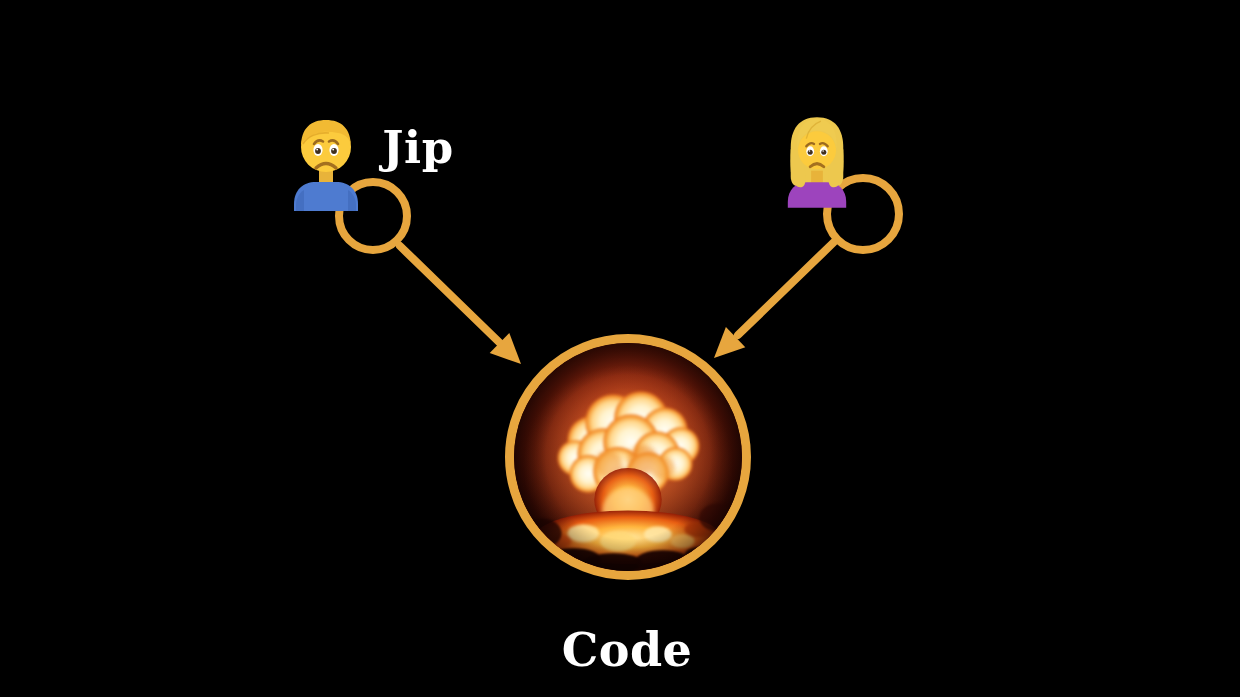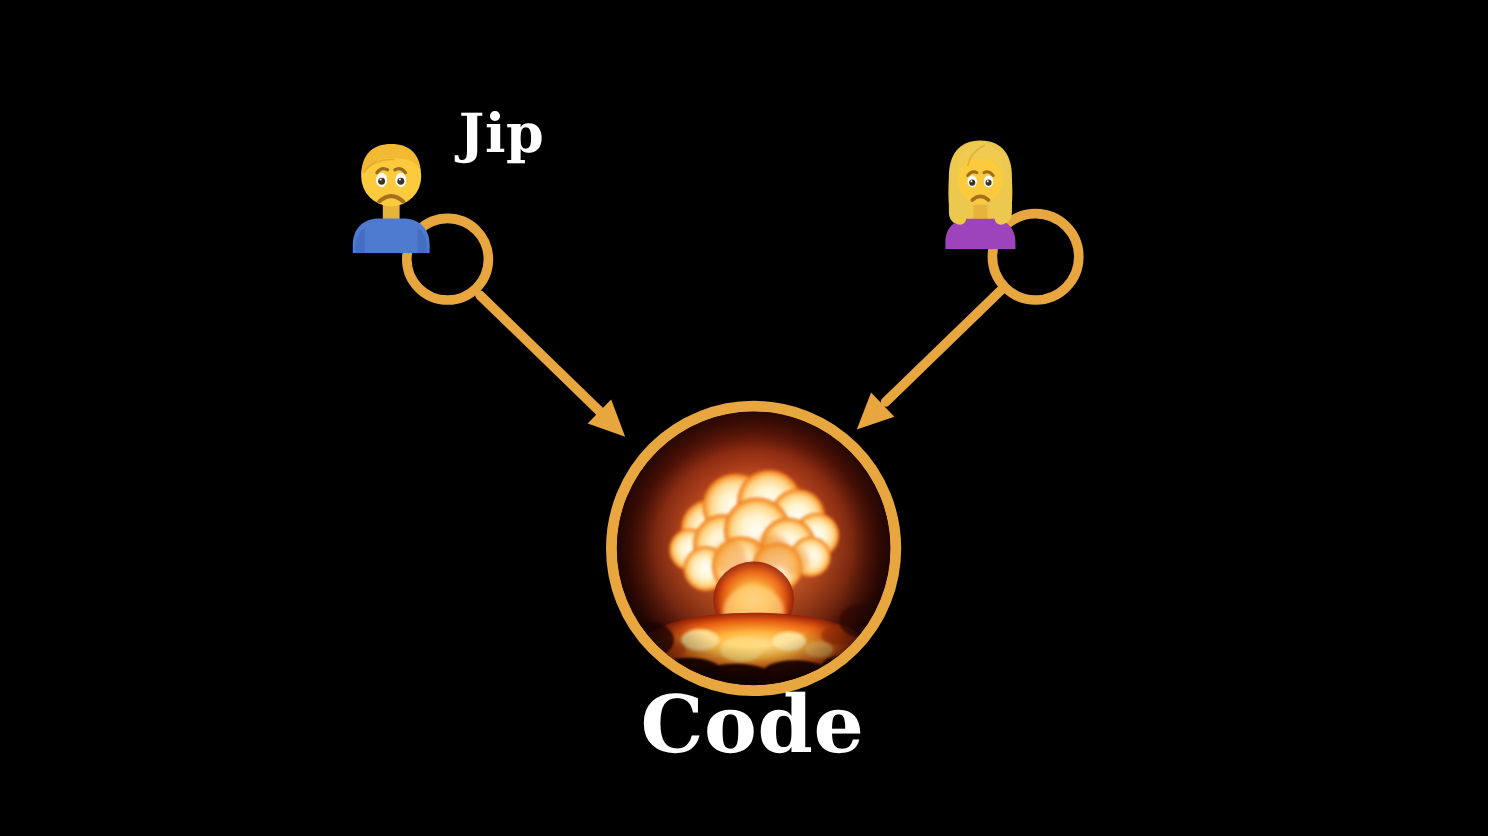--- a/index.html
+++ b/index.html
@@ -6,25 +6,25 @@
   .canvas{
     position:relative;width:1240px;height:697px;background:#000000;
     overflow:hidden;font-family:"DejaVu Serif","Liberation Serif",serif;
   }
   .overlay{position:absolute;left:0;top:0;width:1240px;height:697px;z-index:2;pointer-events:none;}
   .emoji{position:absolute;z-index:3;}
   .emoji.man{left:289px;top:111px;width:74px;height:100px;}
   .emoji.woman{left:781px;top:110px;width:72px;height:98px;}
   .label{
     position:absolute;color:#FFFFFF;font-weight:700;z-index:4;
-    transform:translateX(-50%);white-space:nowrap;letter-spacing:0.5px;
+    transform:translateX(-50%);white-space:nowrap;letter-spacing:0.5px;margin-top:36px;
   }
   .label.jip{left:418px;top:85px;font-size:45px;}
   .label.janneke{left:972px;top:83px;font-size:46px;}
-  .label.code{left:627px;top:565px;font-size:66px;}
+  .label.code{left:627px;top:587px;font-size:46px;}
   .code-circle{
     position:absolute;left:505px;top:334px;width:228px;height:228px;
     border:9px solid #E7A63E;border-radius:50%;overflow:hidden;z-index:1;
     background:#2B0502;
   }
   .code-circle svg{display:block;width:100%;height:100%;}
 </style>
 </head>
 <body>
 

